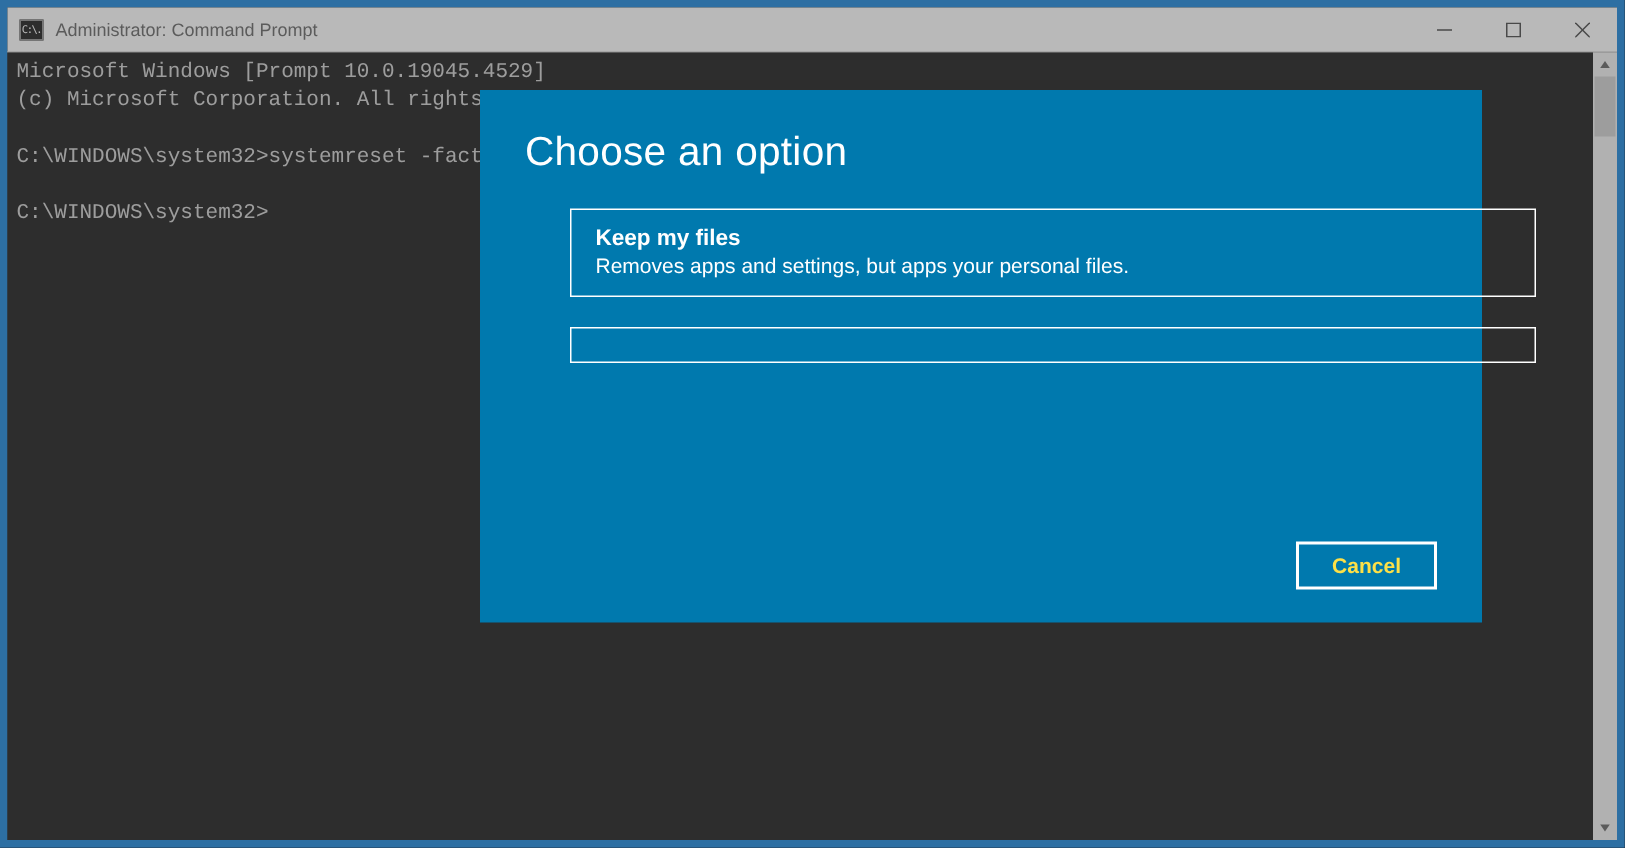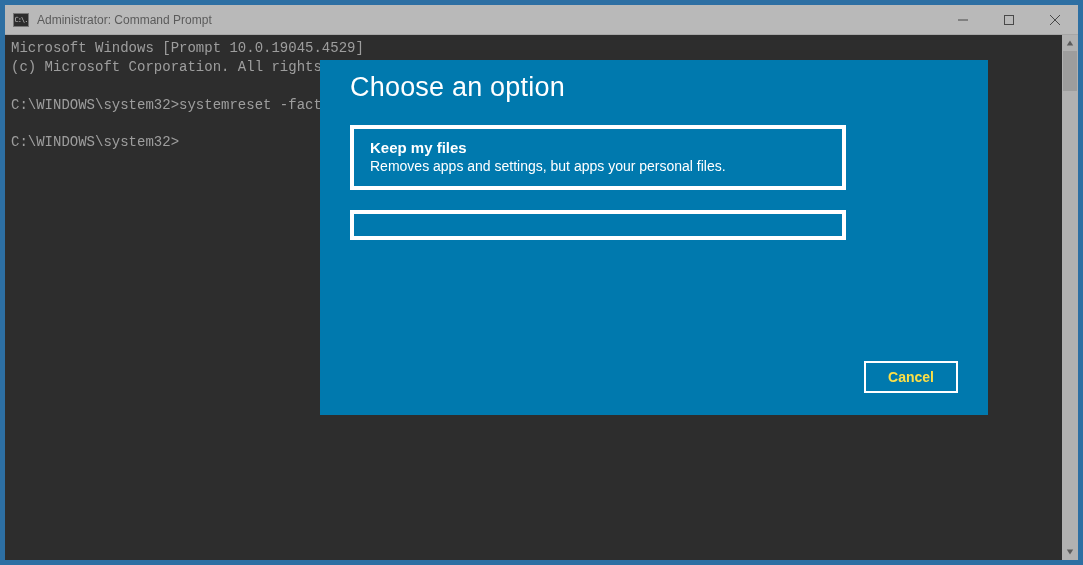--- a/index.html
+++ b/index.html
@@ -131,37 +131,38 @@
       z-index: 5;
     }
     .dialog {
       position: absolute;
       top: 60px;
       left: 320px;
       width: 668px;
       height: 355px;
       background: #0079ae;
       z-index: 10;
-      padding: 12px 30px 22px 30px;
+      padding: 26px 30px 22px 30px;
       color: #fff;
       display: flex;
       flex-direction: column;
     }
     .dialog-title {
       font-size: 27px;
       font-weight: 300;
       margin-bottom: 22px;
       letter-spacing: 0.2px;
     }
     .option {
-      border: 4px solid #ffffff;
+      border: 1px solid #ffffff;
       padding: 10px 16px 12px 16px;
       margin-bottom: 20px;
       cursor: pointer;
-      width: 496px;
+      width: 644px;
+      margin-left: 30px;
     }
     .option-title {
       font-size: 15px;
       font-weight: 600;
       margin-bottom: 2px;
     }
     .option-desc {
       font-size: 14px;
       font-weight: 400;
     }

